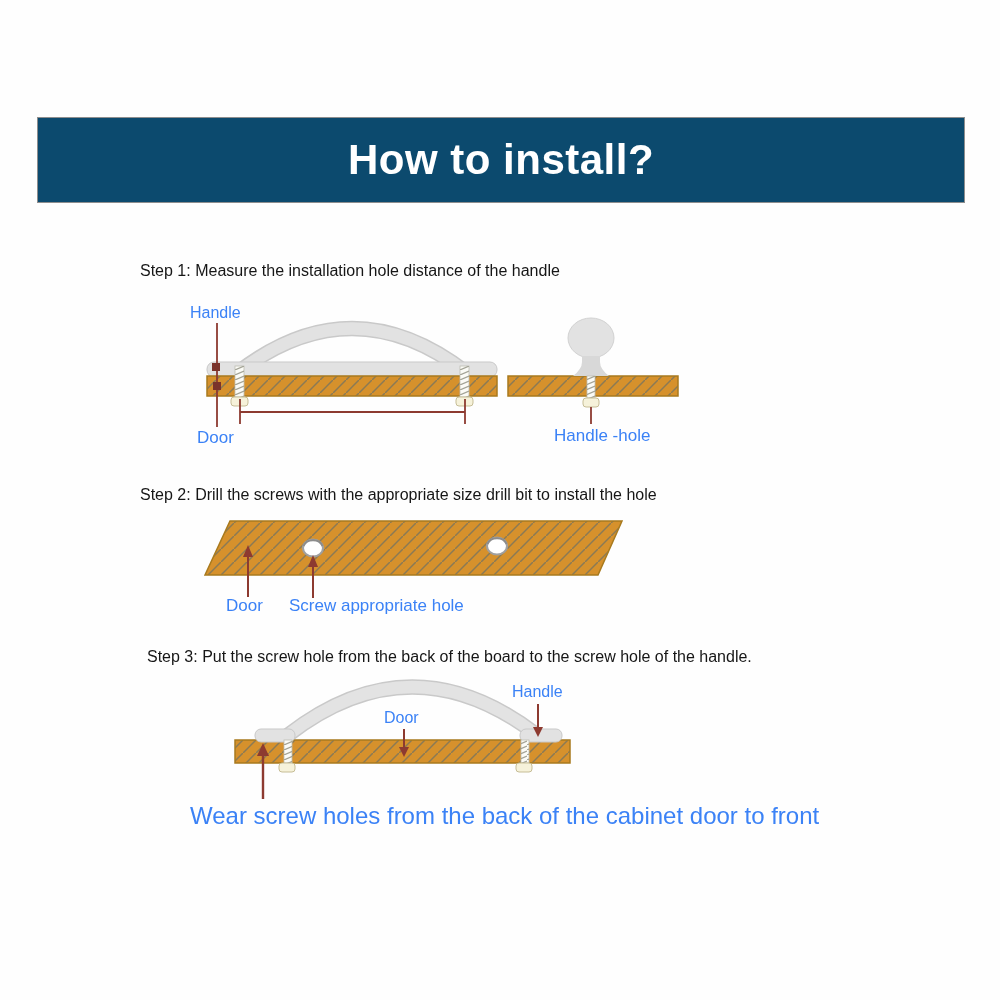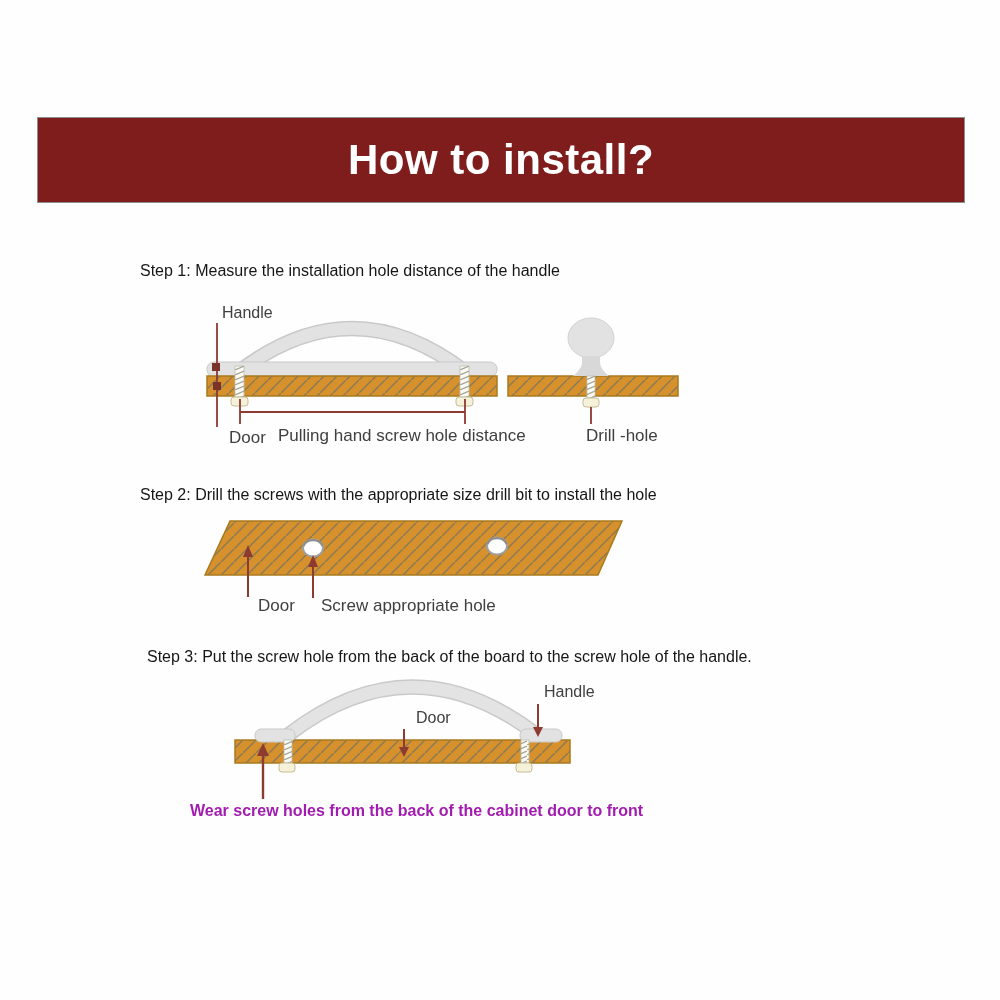--- a/index.html
+++ b/index.html
@@ -2,35 +2,35 @@
 <html><head>
 <meta charset="utf-8">
 <style>
   html,body{margin:0;padding:0;background:#ffffff;}
   .canvas{
     position:relative;width:1000px;height:1000px;background:#fefefe;overflow:hidden;
     font-family:"Liberation Sans","DejaVu Sans",sans-serif;color:#1a1a1a;
   }
   .banner{
     position:absolute;left:37px;top:117px;width:926px;height:84px;
-    background:#7f1d1d;border:1px solid #8e8e8e;
+    background:#0c4a6e;border:1px solid #8e8e8e;
     display:flex;align-items:center;justify-content:center;
   }
   .banner-title{
     color:#ffffff;font-size:42px;font-weight:bold;letter-spacing:0.5px;
   }
   .step-heading{
     position:absolute;font-size:16px;color:#161616;white-space:nowrap;
   }
   .lbl{
-    position:absolute;font-size:17px;color:#404040;white-space:nowrap;margin-left:32px;
+    position:absolute;font-size:17px;color:#3b82f6;white-space:nowrap;
   }
   .lbl.small{font-size:16px;}
   .caption{
-    position:absolute;font-size:16px;color:#a21caf;white-space:nowrap;font-weight:bold;
+    position:absolute;font-size:24px;color:#3b82f6;white-space:nowrap;
   }
   svg{position:absolute;overflow:visible;}
 </style>
 </head>
 <body>
 
 <div class="canvas">
 
   <div class="banner">
     <span class="banner-title">How to install?</span>
@@ -87,22 +87,21 @@
 
     <g stroke="#8d3a30" stroke-width="1.8">
       <line x1="50" y1="84" x2="50" y2="109"></line>
       <line x1="275" y1="84" x2="275" y2="109"></line>
       <line x1="50" y1="97" x2="275" y2="97"></line>
     </g>
   </svg>
 
   <div class="lbl small" style="left:190px;top:304px;">Handle</div>
   <div class="lbl" style="left:197px;top:428px;">Door</div>
-  <div class="lbl" style="left:246px;top:426px;">Pulling hand screw hole distance</div>
-  <div class="lbl" style="left:554px;top:426px;">Drill -hole</div>
+  <div class="lbl" style="left:554px;top:426px;">Handle -hole</div>
 
   <div class="step-heading" style="left:140px;top:486px;">Step 2: Drill the screws with the appropriate size drill bit to install the hole</div>
 
   <svg width="440" height="95" viewBox="0 0 440 95" style="left:195px;top:510px;">
     <defs>
       <pattern id="hb2" patternUnits="userSpaceOnUse" width="13" height="13">
         <rect width="13" height="13" fill="#d6912c"></rect>
         <line x1="0" y1="13" x2="13" y2="0" stroke="#8a7a55" stroke-width="1.5"></line>
       </pattern>
     </defs>

